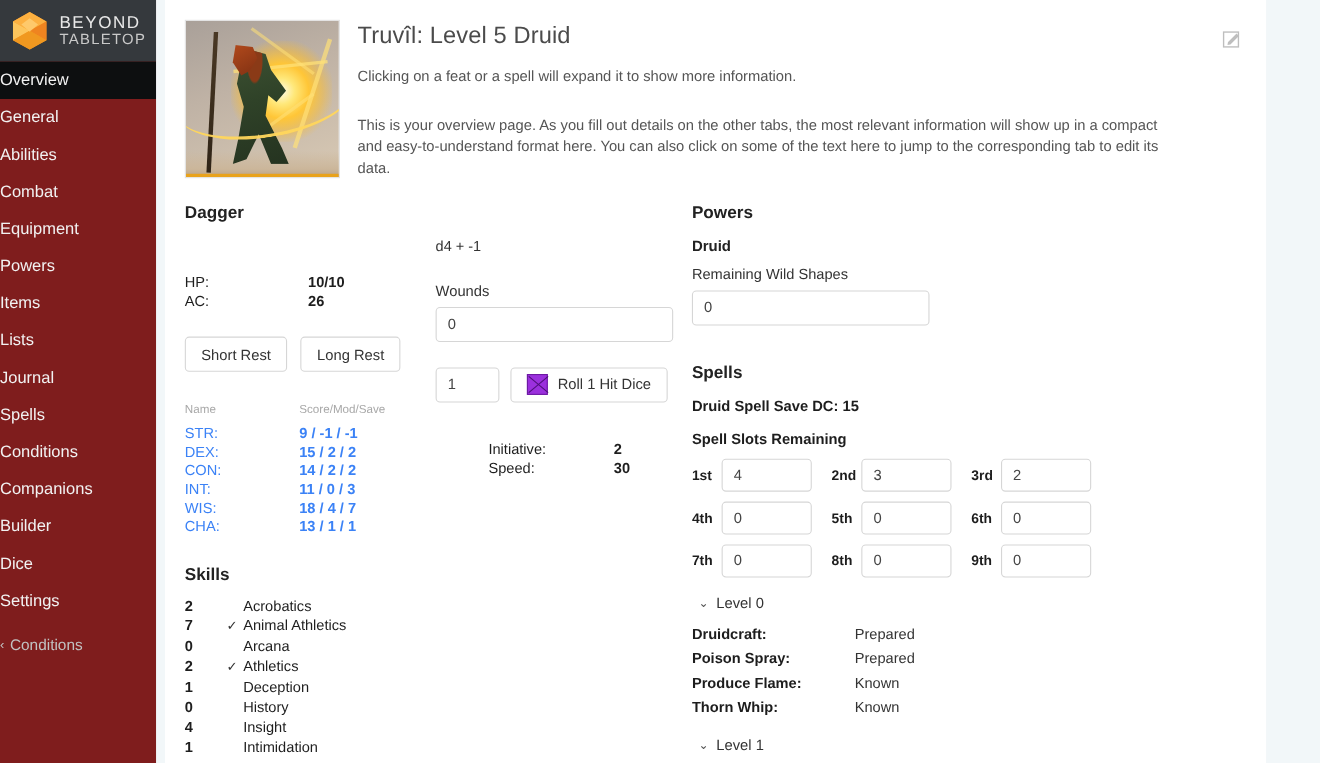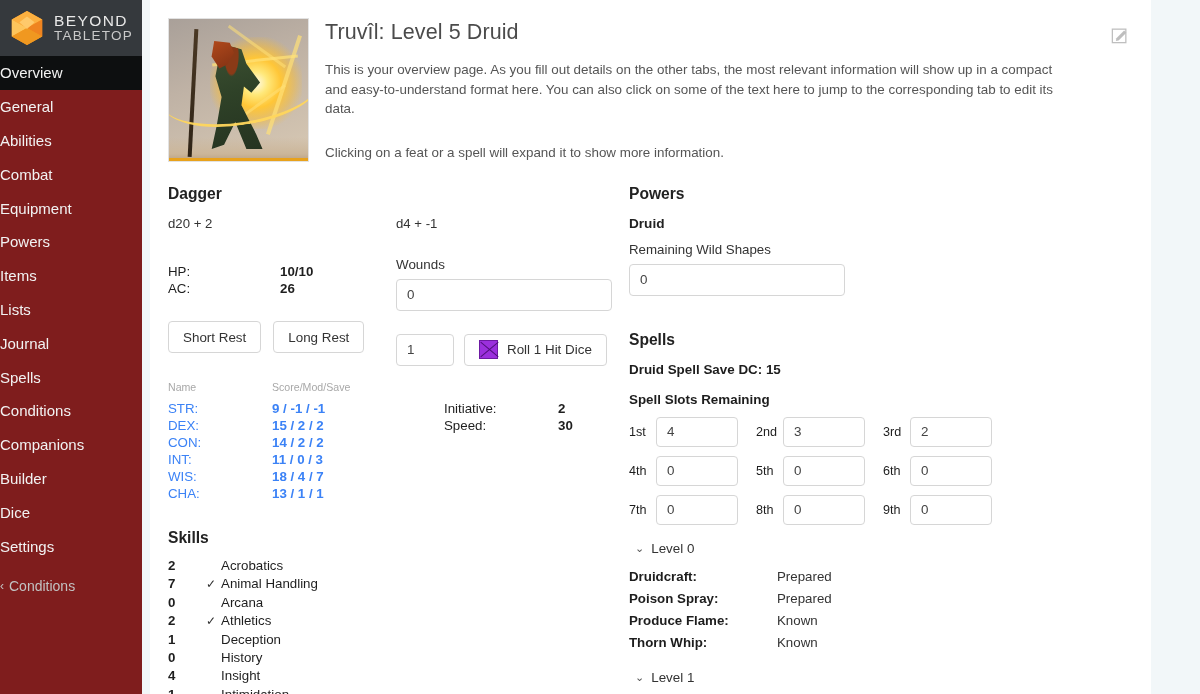--- a/index.html
+++ b/index.html
@@ -200,21 +200,21 @@
 
   
   .field-label { font-size: 13.3px; color: #333; margin-bottom: 7px; }
   .inp.wilds { width: 216px; }
   .spells-head { margin-top: 35px; }
   .dc-line { font-size: 13.4px; font-weight: bold; color: #1d1d1d; margin-bottom: 15px; }
   .slots-title { font-size: 13.4px; font-weight: bold; color: #1d1d1d; margin-bottom: 10px; }
   .slot-grid { display: flex; flex-direction: column; gap: 9px; }
   .slot-row { display: flex; align-items: center; }
   .slot-cell { display: flex; align-items: center; width: 127px; }
-  .slot-lbl { font-size: 12.6px; font-weight: normal; color: #1d1d1d; width: 27px; }
+  .slot-lbl { font-size: 12.6px; font-weight: bold; color: #1d1d1d; width: 27px; }
   .inp.slot { width: 82px; height: 30px; }
 
   .lvl-toggle {
     display: flex; align-items: center; gap: 7px;
     font-size: 13.4px; color: #333; cursor: pointer;
     margin-top: 16px; margin-bottom: 10px; padding-left: 6px;
   }
   .lvl-toggle .caret { font-size: 11px; color: #555; }
   .spell-row { display: flex; font-size: 13.3px; line-height: 22px; }
   .spell-row .sname { width: 148px; font-weight: bold; color: #1d1d1d; cursor: pointer; }
@@ -309,40 +309,39 @@
           <div class="ray" style="right:16px;top:86px;width:72px;height:3px;transform:rotate(-36deg);opacity:.6;"></div>
           <div class="staff"></div>
           <div class="figure"></div>
           <div class="hair"></div>
           <div class="swoosh"></div>
           <div class="topbar-accent"></div>
         </div>
 
         <div class="header-text">
           <div class="page-title">Truvîl: Level 5 Druid</div>
+          <p class="intro-p">Clicking on a feat or a spell will expand it to show more information.</p>
           <p class="intro-p">This is your overview page. As you fill out details on the other tabs, the most relevant information will show up in a compact and easy-to-understand format here. You can also click on some of the text here to jump to the corresponding tab to edit its data.</p>
-          <p class="intro-p">Clicking on a feat or a spell will expand it to show more information.</p>
           <div class="edit-btn">
             <svg viewBox="0 0 20 20" width="18" height="18">
               <rect x="1.5" y="3.5" width="15" height="15" fill="none" stroke="#8a8a8a" stroke-width="1.4"></rect>
               <path d="M6 13.6 L14.6 5 L17 7.4 L8.4 16 L5.4 16.6 Z" fill="#8a8a8a"></path>
             </svg>
           </div>
         </div>
       </div>
 
       <div class="columns">
 
         <div class="col-left">
 
           <h2 class="sec">Dagger</h2>
 
           <div class="two-col">
             <div class="tc-a">
-              <div class="dice-line">d20 + 2</div>
 
               <div class="statlines">
                 <div class="statrow">
                   <span class="lbl">HP:</span>
                   <span class="val">10/10</span>
                 </div>
                 <div class="statrow">
                   <span class="lbl">AC:</span>
                   <span class="val">26</span>
                 </div>
@@ -421,21 +420,21 @@
                 <span class="sv">2</span>
                 <span class="sn">
                     <span class="ck hidden">✓</span>
                     <span>Acrobatics</span>
                   </span>
               </div>
               <div class="skill-row">
                 <span class="sv">7</span>
                 <span class="sn">
                     <span class="ck">✓</span>
-                    <span>Animal Handling</span>
+                    <span>Animal Athletics</span>
                   </span>
               </div>
               <div class="skill-row">
                 <span class="sv">0</span>
                 <span class="sn">
                     <span class="ck hidden">✓</span>
                     <span>Arcana</span>
                   </span>
               </div>
               <div class="skill-row">

